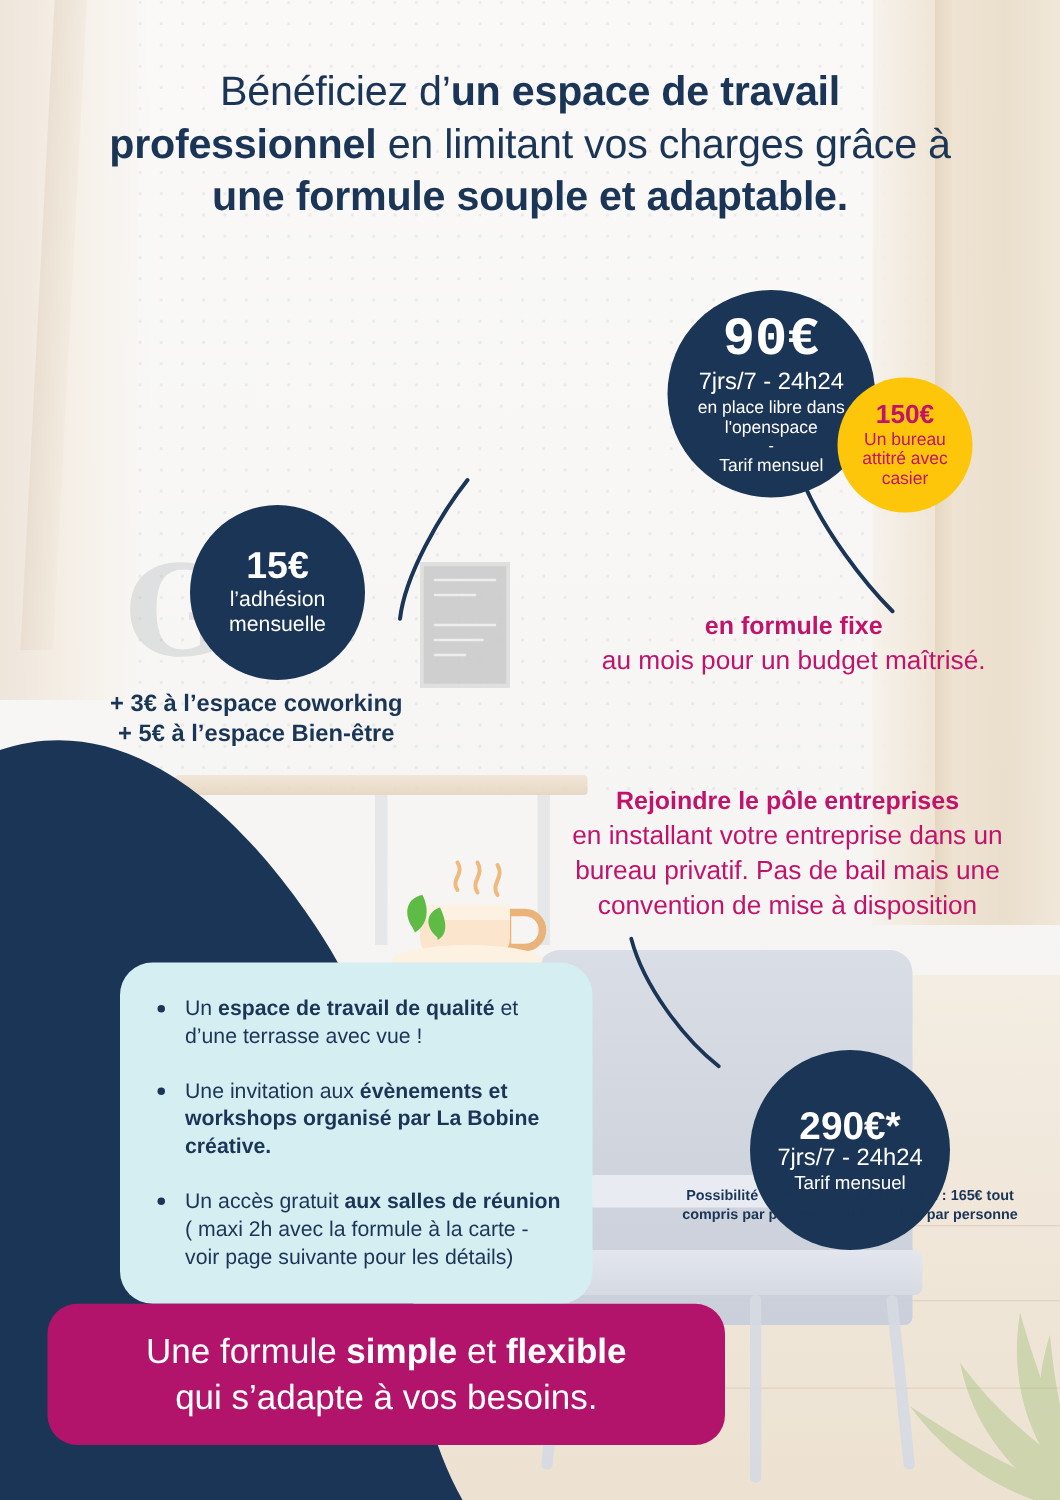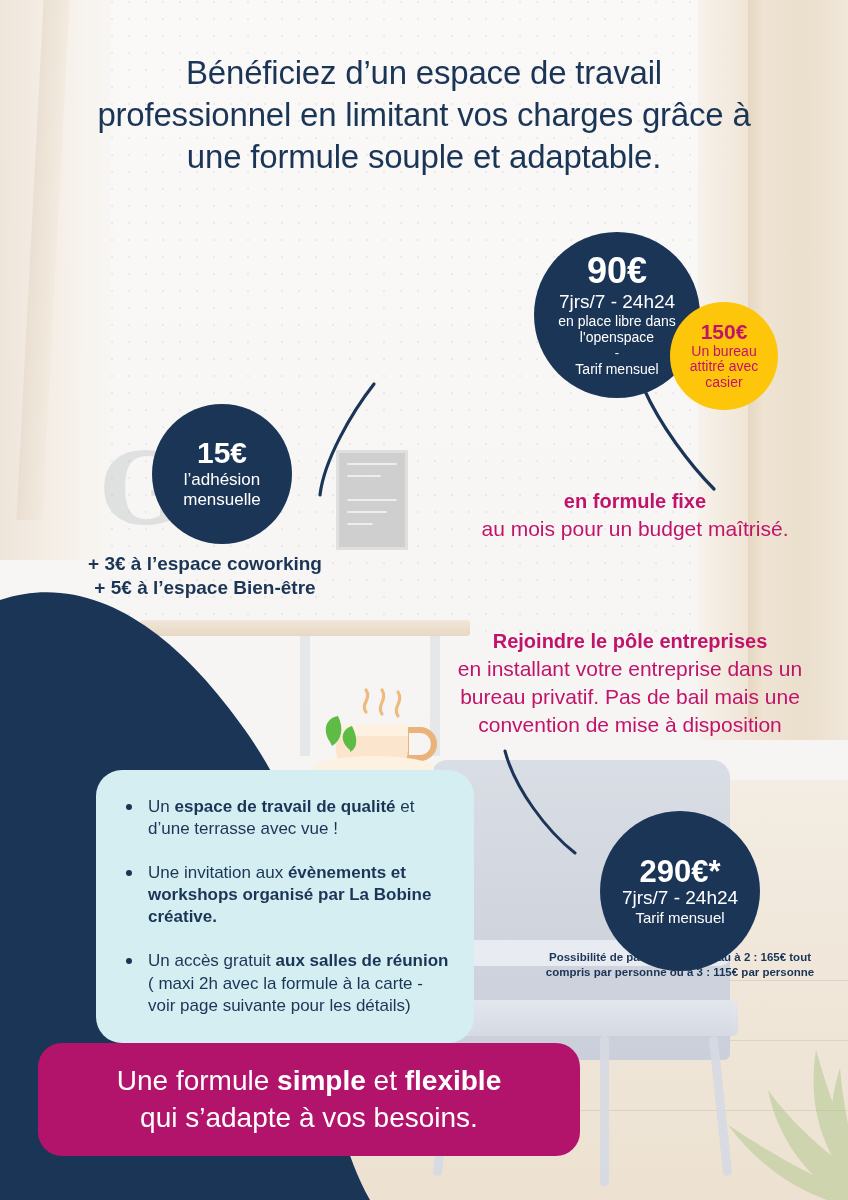--- a/index.html
+++ b/index.html
@@ -96,21 +96,21 @@
   
   .blob { position:absolute; left:0; top:540px; width:460px; height:660px; }
 
   
   .headline {
     position:absolute; left:34px; top:52px; width:780px;
     text-align:center; color:#1b3557;
     font-size:33px; line-height:1.28; font-weight:400;
     letter-spacing:-.2px;
   }
-  .headline b { font-weight:400; }
+  .headline b { font-weight:700; }
 
   
   .pinkblock { position:absolute; text-align:center; color:#c2136b; }
   .pinkblock .t { font-weight:700; }
   .pinkblock .b { font-weight:400; }
 
   #alacarte { left:30px; top:240px; width:420px; font-size:21px; line-height:1.3; }
   #alacarte .t { font-size:19px; display:block; margin-bottom:2px; }
 
   #formulefixe { left:430px; top:488px; width:410px; font-size:21px; line-height:1.35; }
@@ -122,35 +122,35 @@
   
   .circle {
     position:absolute; border-radius:50%;
     display:flex; flex-direction:column; align-items:center; justify-content:center;
     text-align:center;
   }
   .c-navy { background:#1b3557; color:#ffffff; }
   .c-yellow { background:#fdc60b; color:#c2136b;text-align:right; }
 
   #c90 { left:534px; top:232px; width:166px; height:166px; }
-  #c90 .amount { font-size:36px; font-weight:700; line-height:1; margin-bottom:3px; }
+  #c90 .amount { font-size:43px; font-weight:700; line-height:1; margin-bottom:3px;font-family:Liberation Mono, monospace; }
   #c90 .l1 { font-size:19px; line-height:1.1; }
   #c90 .l2 { font-size:14px; line-height:1.15; }
   #c90 .l3 { font-size:13px; line-height:1.2; }
   #c90 .l4 { font-size:14px; line-height:1.15; }
 
   #c150 { left:670px; top:302px; width:108px; height:108px; }
   #c150 .amount { font-size:21px; font-weight:700; line-height:1.05; }
   #c150 .l1 { font-size:14px; line-height:1.12; }
 
   #c15 { left:152px; top:404px; width:140px; height:140px; }
   #c15 .amount { font-size:30px; font-weight:700; line-height:1; margin-bottom:2px; }
   #c15 .l1 { font-size:17px; line-height:1.15; }
 
-  #c290 { left:600px; top:811px; width:160px; height:160px; }
+  #c290 { left:600px; top:840px; width:160px; height:160px; }
   #c290 .amount { font-size:31px; font-weight:700; line-height:1; margin-bottom:1px; }
   #c290 .l1 { font-size:19px; line-height:1.1; }
   #c290 .l2 { font-size:15px; line-height:1.15; }
 
   
   #addons { position:absolute; left:40px; top:552px; width:330px; text-align:center; color:#1b3557; }
   #addons .big { font-size:19px; font-weight:700; line-height:1.28; white-space:nowrap; }
   #addons .small { font-size:11px; line-height:1.3; text-align:left; margin-top:3px; padding-left:44px; }
 
   

